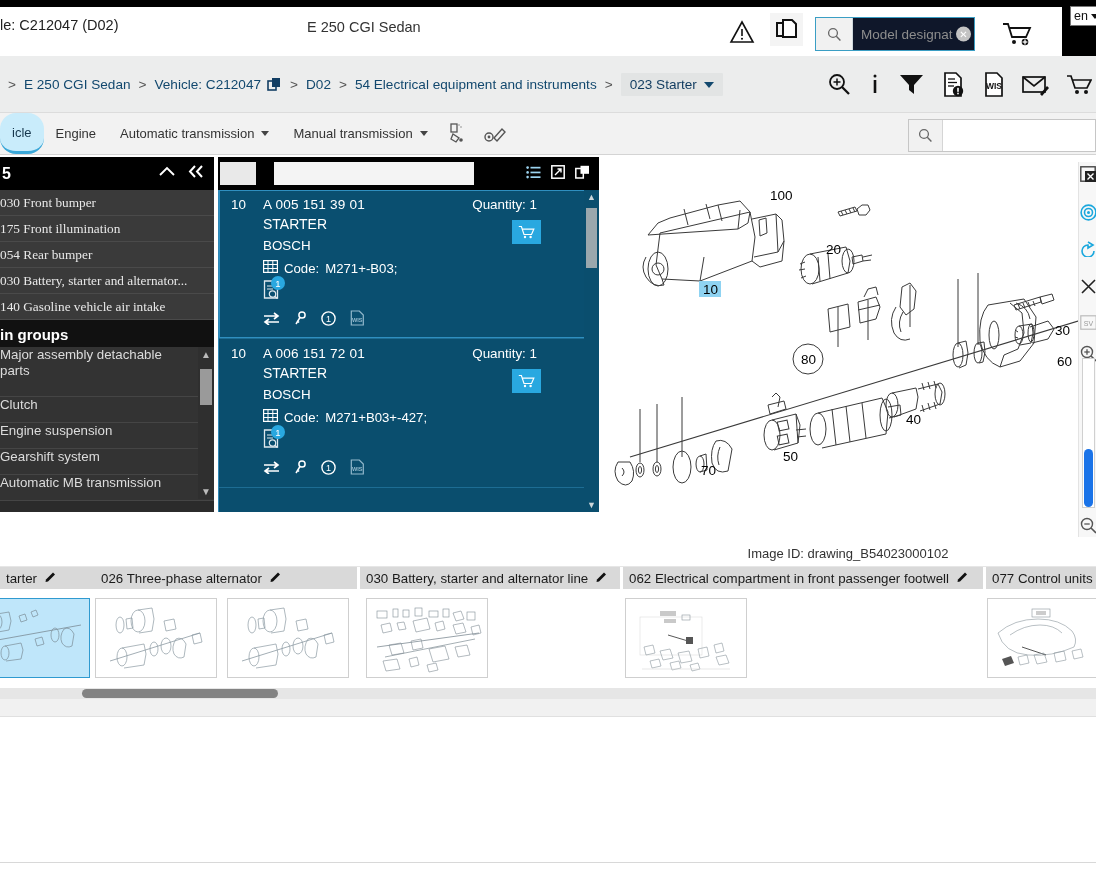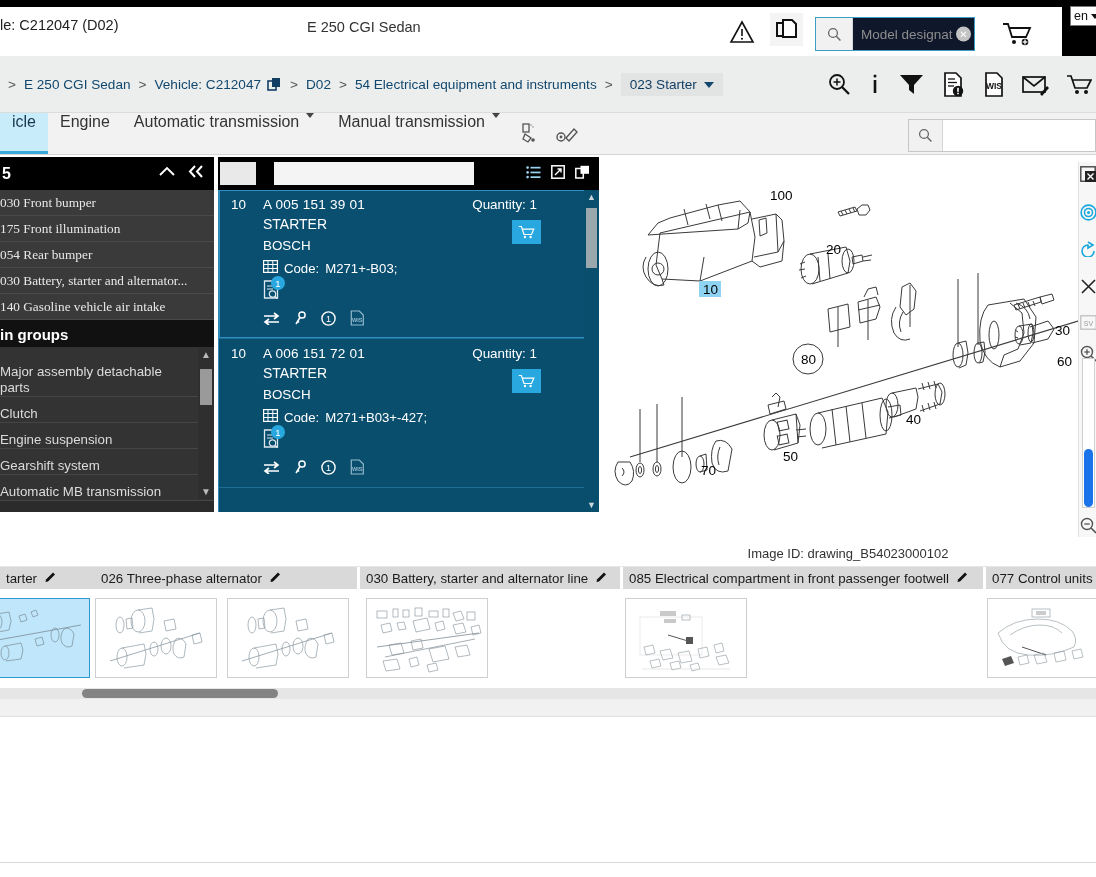--- a/index.html
+++ b/index.html
@@ -59,22 +59,22 @@
                border-top:6px solid #12486e;}
   .crumb-icons { position:absolute; right:0px; top:0; height:57px; display:flex; align-items:center; gap:17px; padding-right:4px;}
   .crumb-icons > span { display:flex; align-items:center; justify-content:center; }
 
   
   .tabrow {
     position:absolute; left:0; top:113px; width:1096px; height:42px;
     background:#f2f2f2; border-bottom:1px solid #d4d4d4;
   }
   .tabs { position:absolute; left:0; top:0; height:41px; display:flex; align-items:stretch; }
-  .tab { display:flex; padding:0 12px; font-size:16px; color:#333;
-         gap:7px; white-space:nowrap;}
+  .tab { display:flex; align-items:center; padding:0 12px; font-size:13px; color:#333;
+         gap:7px; white-space:nowrap;border-radius:16px;}
   .tab.active { background:#c9ecfb; color:#17374d; border-bottom:3px solid #3aa7d8; }
   .tab .caret { width:0;height:0;border-left:4.5px solid transparent;border-right:4.5px solid transparent;
          border-top:5.5px solid #444;}
   .tool-ic { display:flex; align-items:center; padding:0 7px; }
   .tabsearch {
     position:absolute; left:908px; top:119px; width:188px; height:33px;
     border:1px solid #c6c6c6; background:#fff; display:flex; align-items:stretch;
   }
   .tabsearch .mag { width:34px; background:#f1f1f1; border-right:1px solid #d5d5d5;
         display:flex;align-items:center;justify-content:center;}
@@ -86,21 +86,21 @@
              display:flex; align-items:center; }
   .lp-head .num { color:#fff; font-size:16px; font-weight:bold; margin-left:2px; }
   .lp-head .acts { margin-left:auto; display:flex; align-items:center; gap:11px; padding-right:9px;}
   .lp-list { position:absolute; left:0; top:33px; width:214px; }
   .lp-item { height:26px; display:flex; align-items:center; padding-left:0px;
       color:#e8e8e8; font-size:13.3px; background:#3a3a3a; border-bottom:1px solid #4a4a4a;
       white-space:nowrap; overflow:hidden;font-family:Liberation Serif, serif; }
   .lp-sub-title { height:28px; background:#111; color:#fff; font-weight:bold; font-size:15px;
       display:flex; align-items:center; }
   .lp-list2 { position:absolute; left:0; top:190px; width:214px; height:152px; }
-  .lp-item2 { min-height:26px; display:flex; align-items:flex-end; color:#dcdcdc; font-size:13.3px;
+  .lp-item2 { min-height:26px; display:flex; align-items:flex-start; color:#dcdcdc; font-size:13.3px;
       background:#333; border-bottom:1px solid #454545; padding-right:20px; line-height:16px;}
   .lp-scroll { position:absolute; right:0px; top:0px; width:16px; height:152px; background:#2f2f2f; }
   .lp-scroll .thumb { position:absolute; left:2px; top:22px; width:12px; height:36px; background:#9a9a9a;}
   .lp-scroll .up, .lp-scroll .dn { position:absolute; left:3px; color:#bbb; font-size:10px; }
   .lp-scroll .up { top:2px; } .lp-scroll .dn { bottom:2px; }
 
   
   .partspanel { position:absolute; left:218px; top:157px; width:381px; height:355px; background:#0a4e6e;}
   .pp-head { position:absolute; left:0; top:0; width:381px; height:33px; background:#000;
              display:flex; align-items:center; }
@@ -891,21 +891,21 @@
                 <path d="M42 60 l8 -2 2 8 -8 2z"></path>
               <path d="M60 66 l9 -2 2 7 -9 2z"></path>
             </g>
           </svg>
         </div>
       </div>
     </div>
 
     <div class="thumbgroup" style="left:623px;width:360px;">
       <div class="tg-title">
-        <span>085 Electrical compartment in front passenger footwell</span>
+        <span>062 Electrical compartment in front passenger footwell</span>
         <span>
           <svg width="13" height="13" viewBox="0 0 13 13">
               <path d="M2 9.5 L9 2.5 L11 4.5 L4 11.5 L1.5 12 Z" fill="#111"></path>
             </svg>
         </span>
       </div>
       <div class="tg-cards">
         <div class="card" style="margin-left:2px;">
           <svg width="122" height="80" viewBox="0 0 122 80">
             <g stroke="#8a959c" fill="none" stroke-width="0.6">

